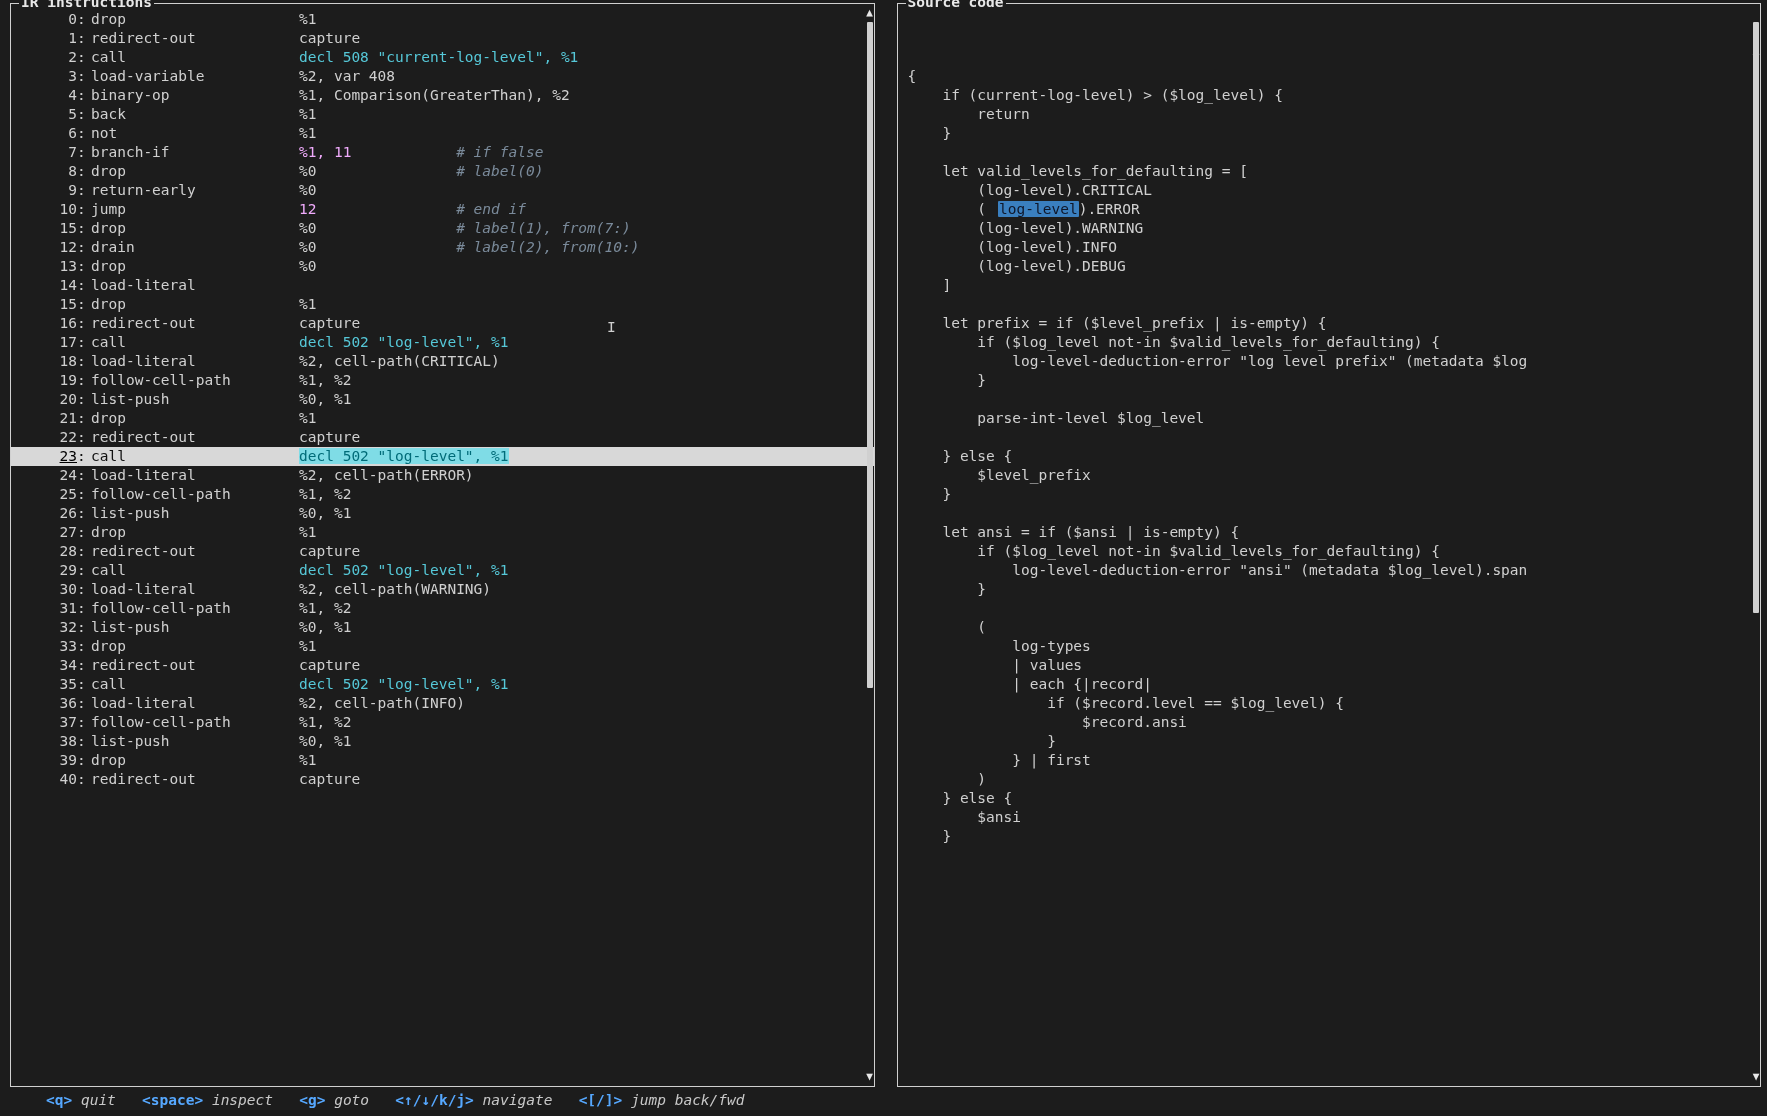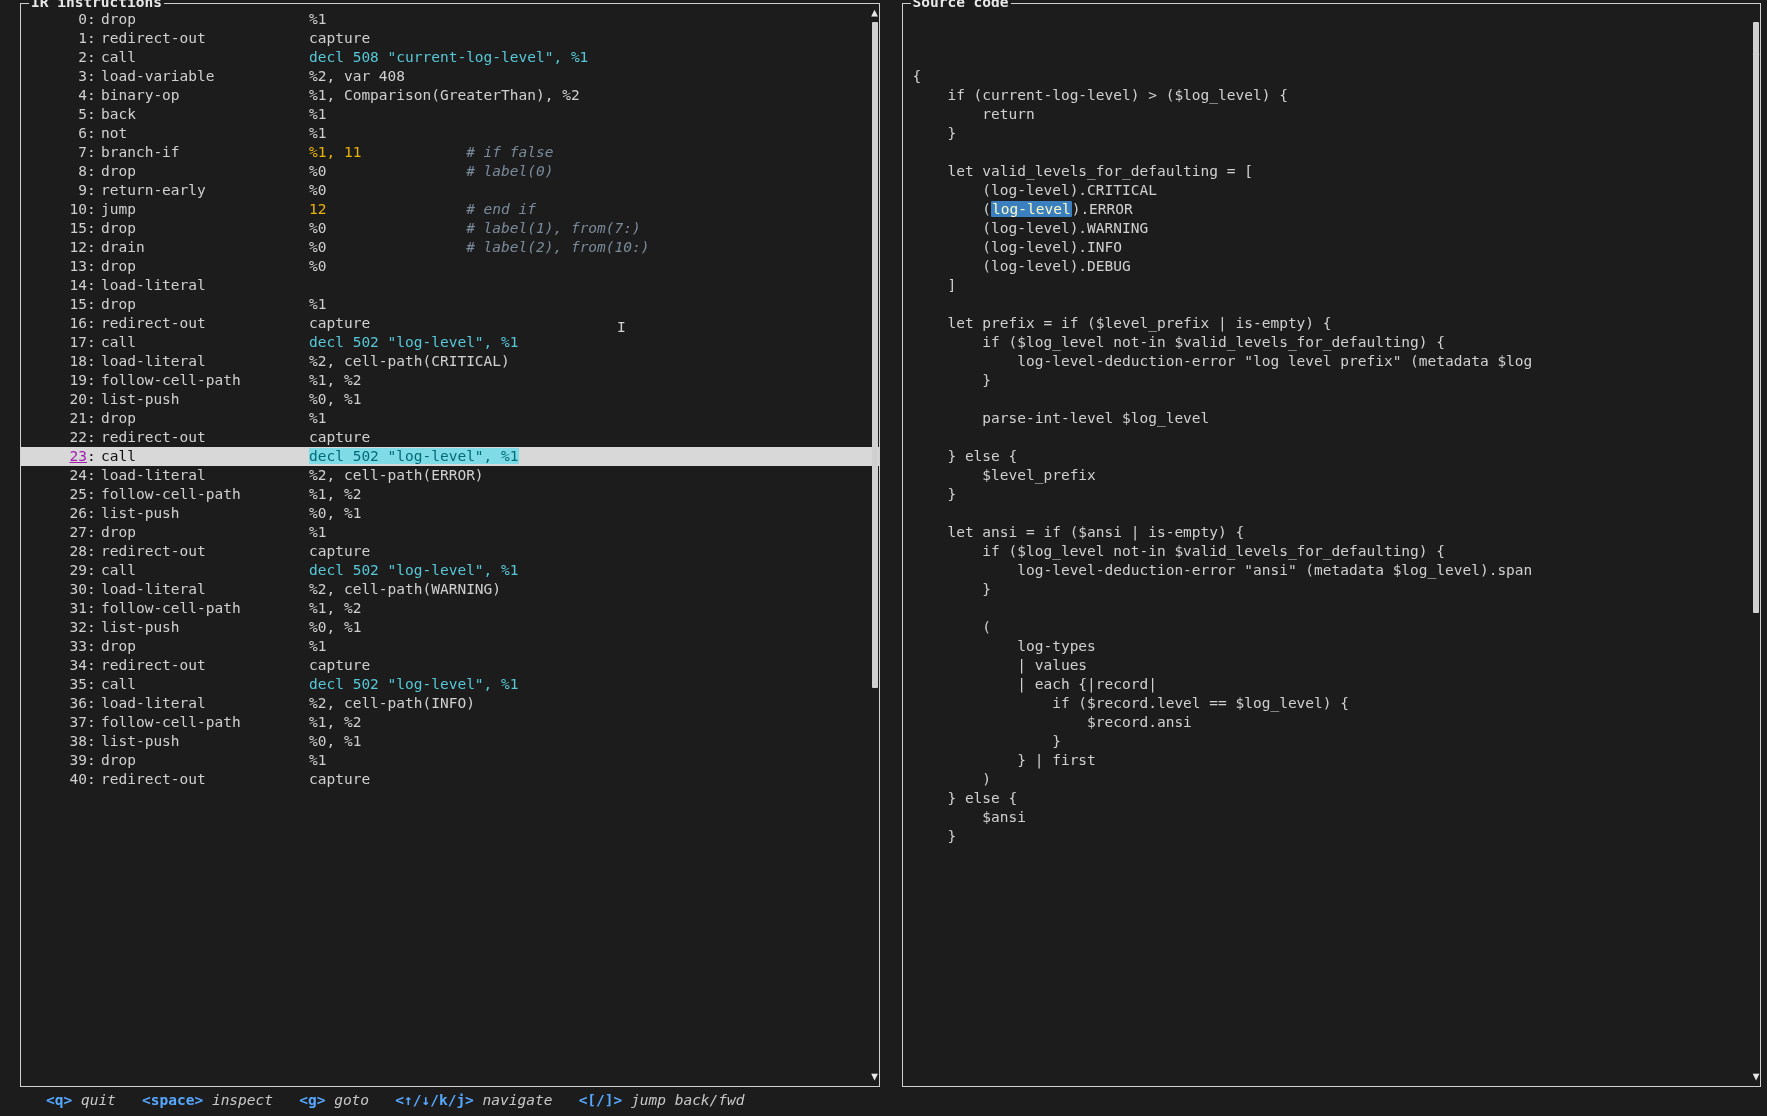--- a/index.html
+++ b/index.html
@@ -11,21 +11,21 @@
     line-height: 19px;
     width: 1767px;
     height: 1116px;
     overflow: hidden;
     display: flex;
     flex-direction: column;
   }
   .panes {
     flex: 1;
     display: flex;
-    padding: 3px 6px 0 20px;
+    padding: 3px 6px 0 10px;
     gap: 22px;
     min-height: 0;
   }
   .panel {
     flex: 1;
     border: 1px solid #d0d0d0;
     position: relative;
     display: flex;
     flex-direction: column;
     min-width: 0;
@@ -72,35 +72,35 @@
     white-space: pre;
     padding-left: 12px;
     padding-right: 12px;
   }
   .ir-row.highlight {
     background: #d8d8d8;
     color: #111;
   }
   .ir-row.highlight .arg-cyan { color: #006b78; background: #7fdce6; }
   .ir-num { width: 54px; text-align: right; color: #d0d0d0; }
-  .ir-row.highlight .ir-num { color: #a21caf; text-decoration: underline; }
+  .ir-row.highlight .ir-num { color: #000000; text-decoration: underline; }
   .ir-colon { width: 14px; }
   .ir-mnem { width: 208px; color: #d0d0d0; }
   .ir-row.highlight .ir-mnem { color: #111; }
   .ir-args { flex: 1; }
   .arg-cyan { color: #56c8d8; }
-  .arg-green { color: #eab308; }
+  .arg-green { color: #f0abfc; }
   .arg-comment { color: #7a8a9a; font-style: italic; margin-top: 8px; }
   .src-body {
     padding: 6px 8px 6px 10px;
     white-space: pre;
     overflow: hidden;
   }
   .src-row { min-height: 19px; }
-  .hl { background: #3a7fbf; color: #fef9c3; padding: 0 1px; border-radius: 1px; }
+  .hl { background: #3a7fbf; color: #0f172a; padding: 0 1px; border-radius: 1px; margin-left: 12px; }
   .footer {
     padding: 4px 10px 6px 10px;
     white-space: pre;
     color: #d0d0d0;
     margin-left: 36px;
   }
   .key { color: #56a8ff; font-weight: bold; }
   .desc { font-style: italic; color: #c8c8c8; }
   .cursor-ibeam {
     position: absolute;

